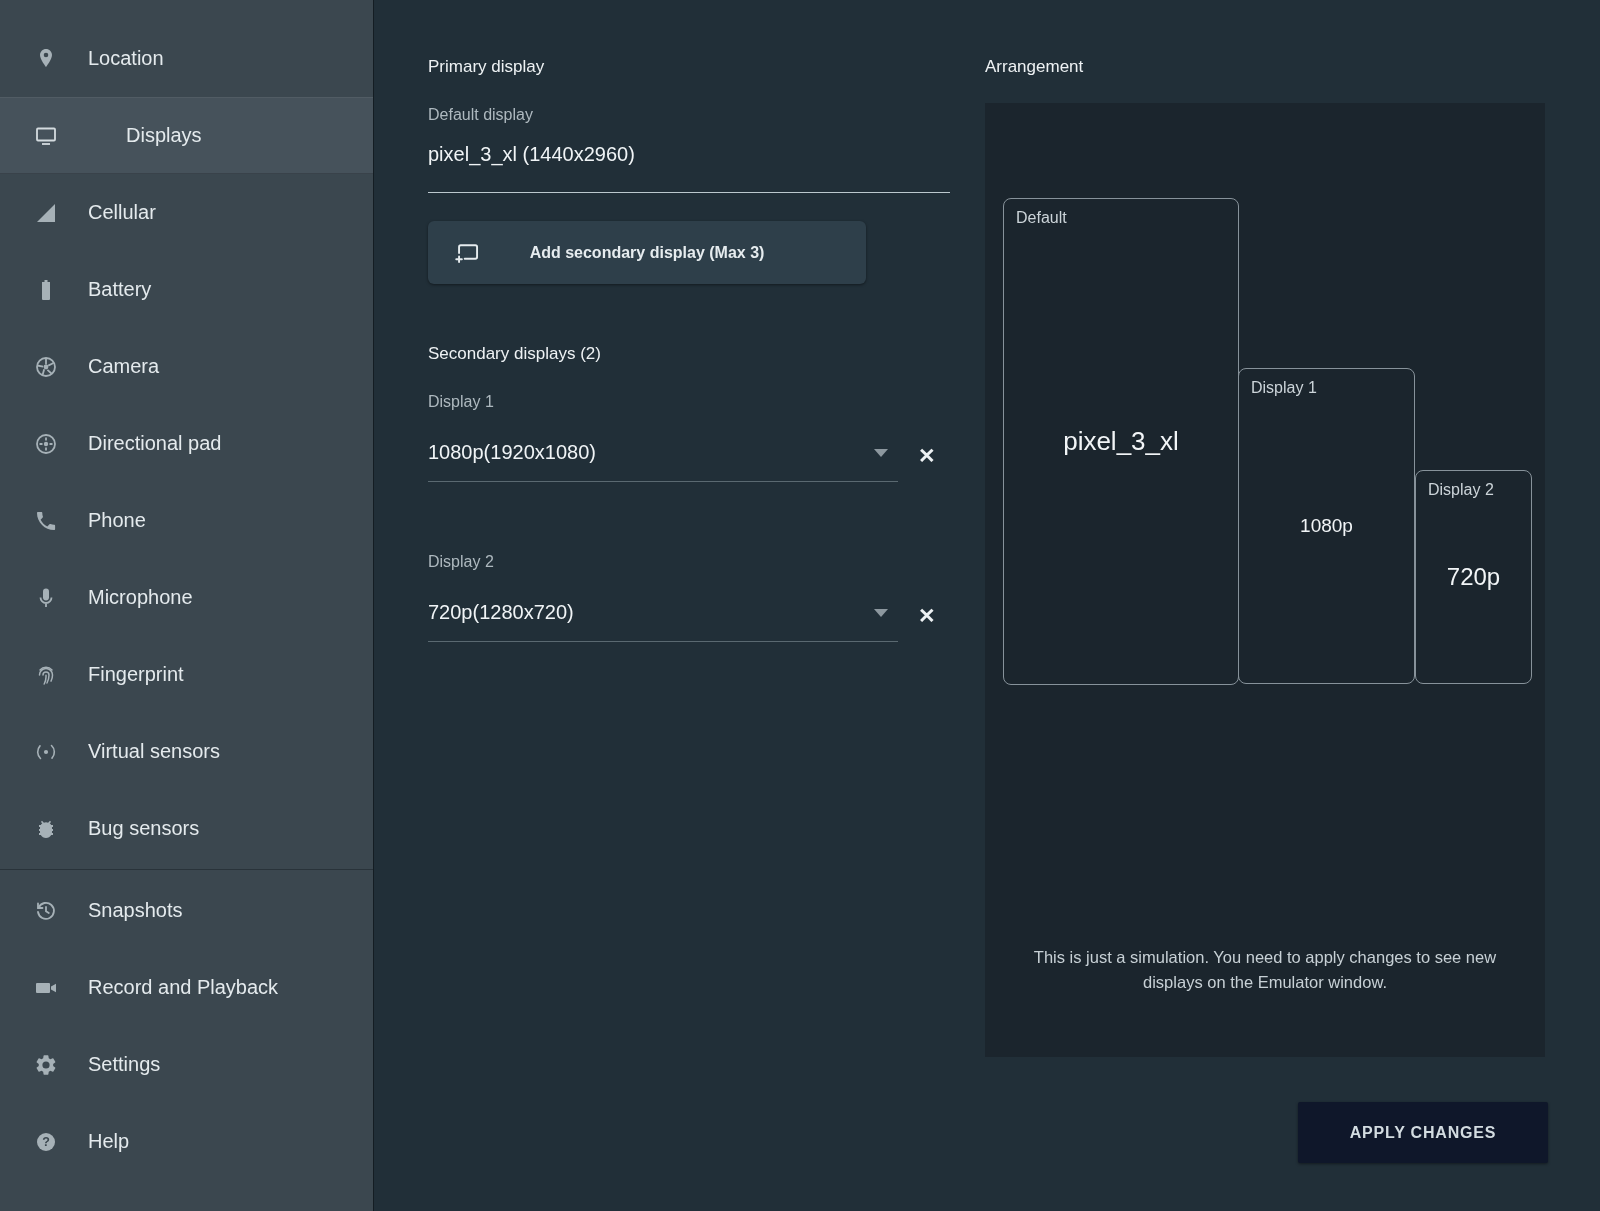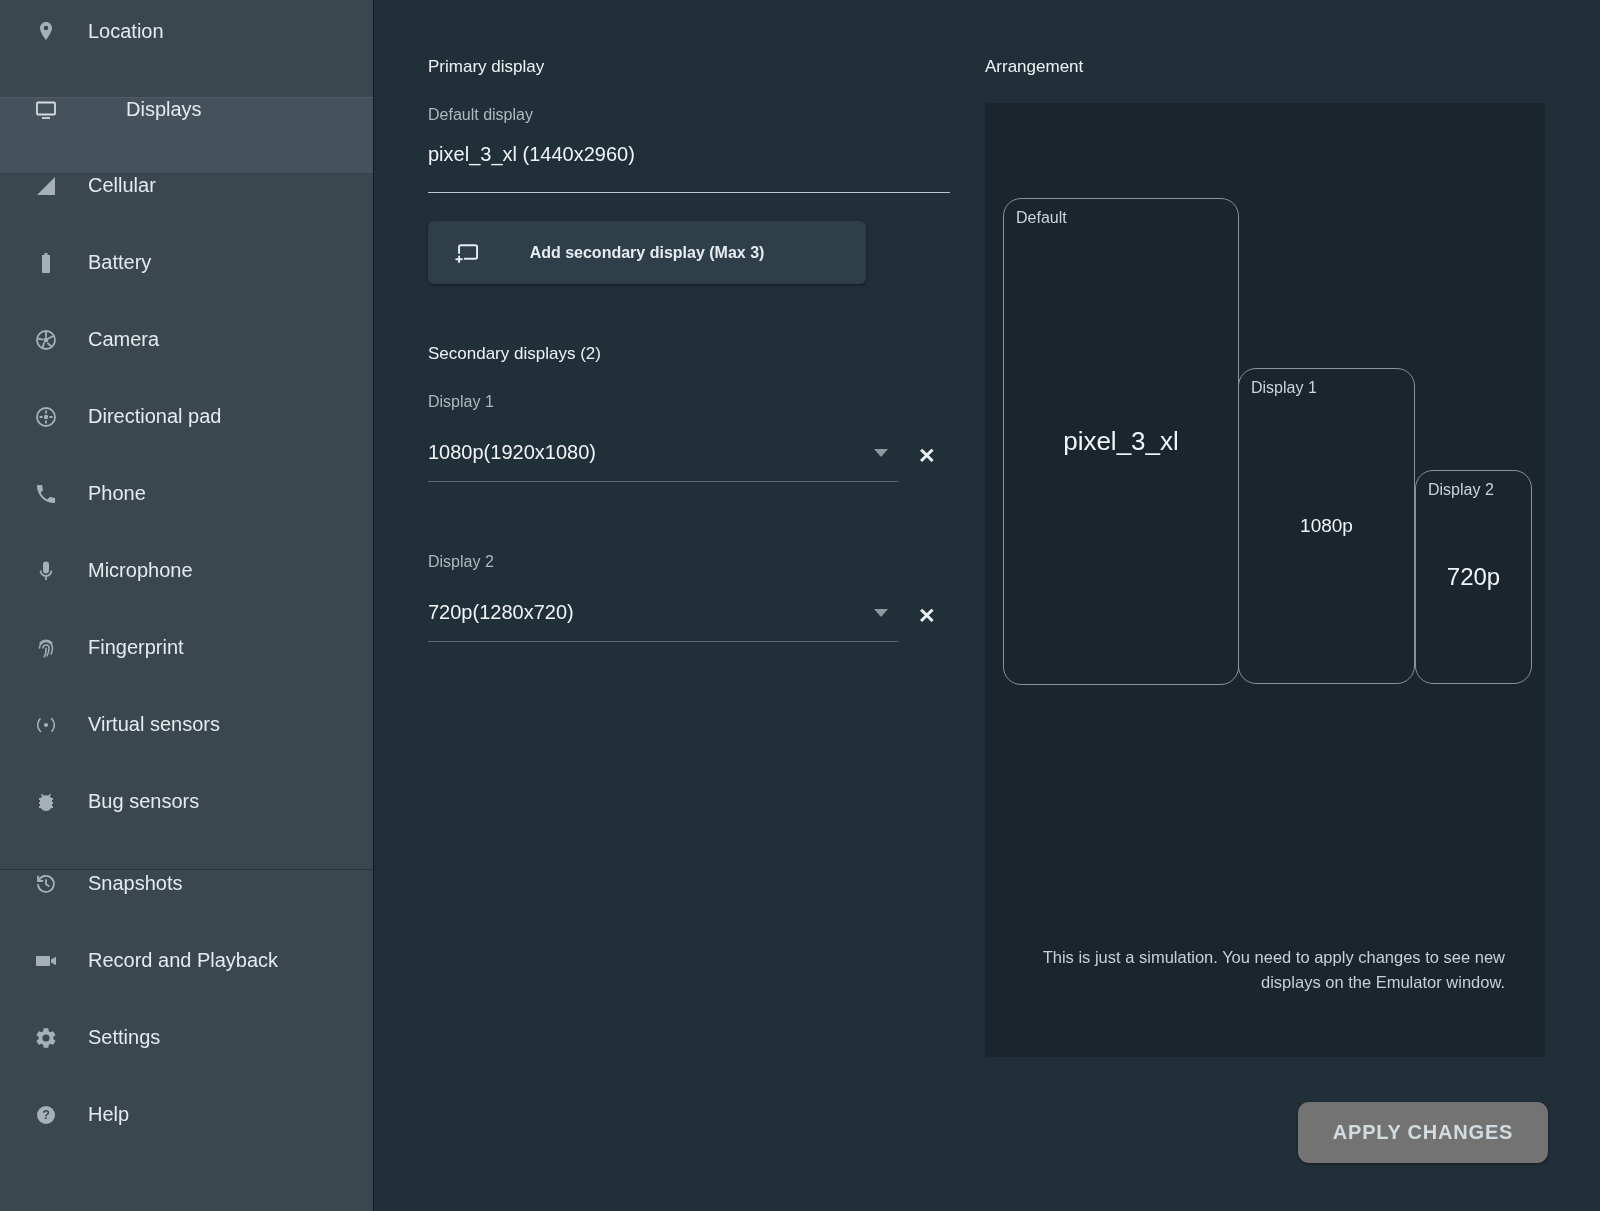--- a/index.html
+++ b/index.html
@@ -11,21 +11,21 @@
     position:relative;
     overflow:hidden;
   }
 
   
   .sidebar{
     position:absolute;left:0;top:0;width:374px;height:100%;
     background:#3b474f;border-right:1px solid #141d23;padding-top:20px;
   }
   .side-item{
-    display:flex;height:77px;padding-left:34px;cursor:pointer;
+    display:flex;align-items:center;height:77px;padding-left:34px;cursor:pointer;
   }
   .side-item.selected{
     background:#46525b;
     border-top:1px solid rgba(255,255,255,.06);
     border-bottom:1px solid rgba(0,0,0,.18);
     gap:38px;
   }
   .side-icon{width:24px;height:24px;margin-right:30px;flex:none}
   .side-icon svg{width:24px;height:24px;display:block}
   .side-label{font-size:20px;color:#e4eaed;white-space:nowrap}
@@ -71,43 +71,43 @@
     box-shadow:0 1px 3px rgba(0,0,0,.45);cursor:pointer;
   }
   .add-btn .btn-icon{position:absolute;left:26px;top:18px;width:27px;height:27px}
   .add-btn .btn-icon svg{width:27px;height:27px;display:block}
 
   
   .arr-panel{
     position:absolute;left:985px;top:103px;width:560px;height:954px;
     background:#1b252d;
   }
-  .arr-box{position:absolute;border:1px solid #87929a;border-radius:18px}
+  .arr-box{position:absolute;border:1px solid #87929a;border-radius:8px}
   .box-label{position:absolute;left:12px;top:10px;font-size:16px;color:#ccd4d9}
   .box-value{
     position:absolute;left:0;right:0;top:0;bottom:0;
     display:flex;align-items:center;justify-content:center;color:#f2f5f7;text-align:center;
   }
   #box-default{left:18px;top:95px;width:236px;height:487px}
   #box-default .box-value{font-size:26px}
   #box-d1{left:253px;top:265px;width:177px;height:316px}
   #box-d1 .box-value{font-size:19px}
   #box-d2{left:430px;top:367px;width:117px;height:214px}
   #box-d2 .box-value{font-size:24px}
 
   .arr-note{
     position:absolute;left:40px;top:842px;width:480px;
-    text-align:right;font-size:16.5px;line-height:1.53;color:#c7d0d5;
+    text-align:center;font-size:16.5px;line-height:1.53;color:#c7d0d5;
   }
 
   
   .apply-btn{
     position:absolute;left:1298px;top:1102px;width:250px;height:61px;
-    background:#737373;border:none;border-radius:11px;
-    color:#d3dce1;font-weight:bold;font-size:20px;letter-spacing:.8px;
+    background:#0f172a;border:none;border-radius:2px;
+    color:#d3dce1;font-weight:bold;font-size:16px;letter-spacing:.8px;
     font-family:inherit;box-shadow:0 1px 3px rgba(0,0,0,.45);cursor:pointer;
   }
 </style>
 </head>
 <body>
 
 <aside class="sidebar">
 
   <div class="side-item">
     <span class="side-icon">

